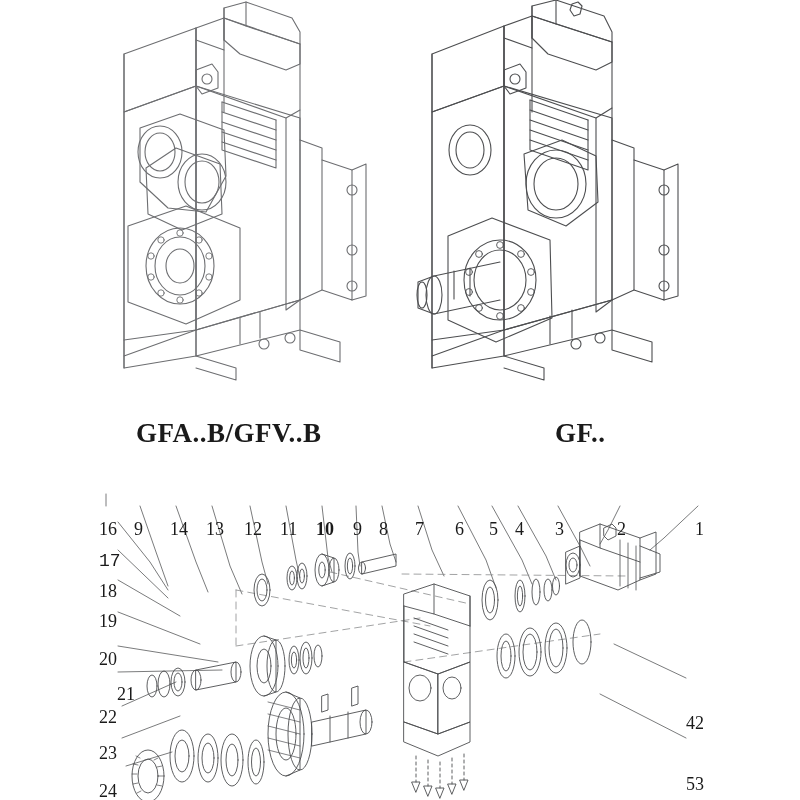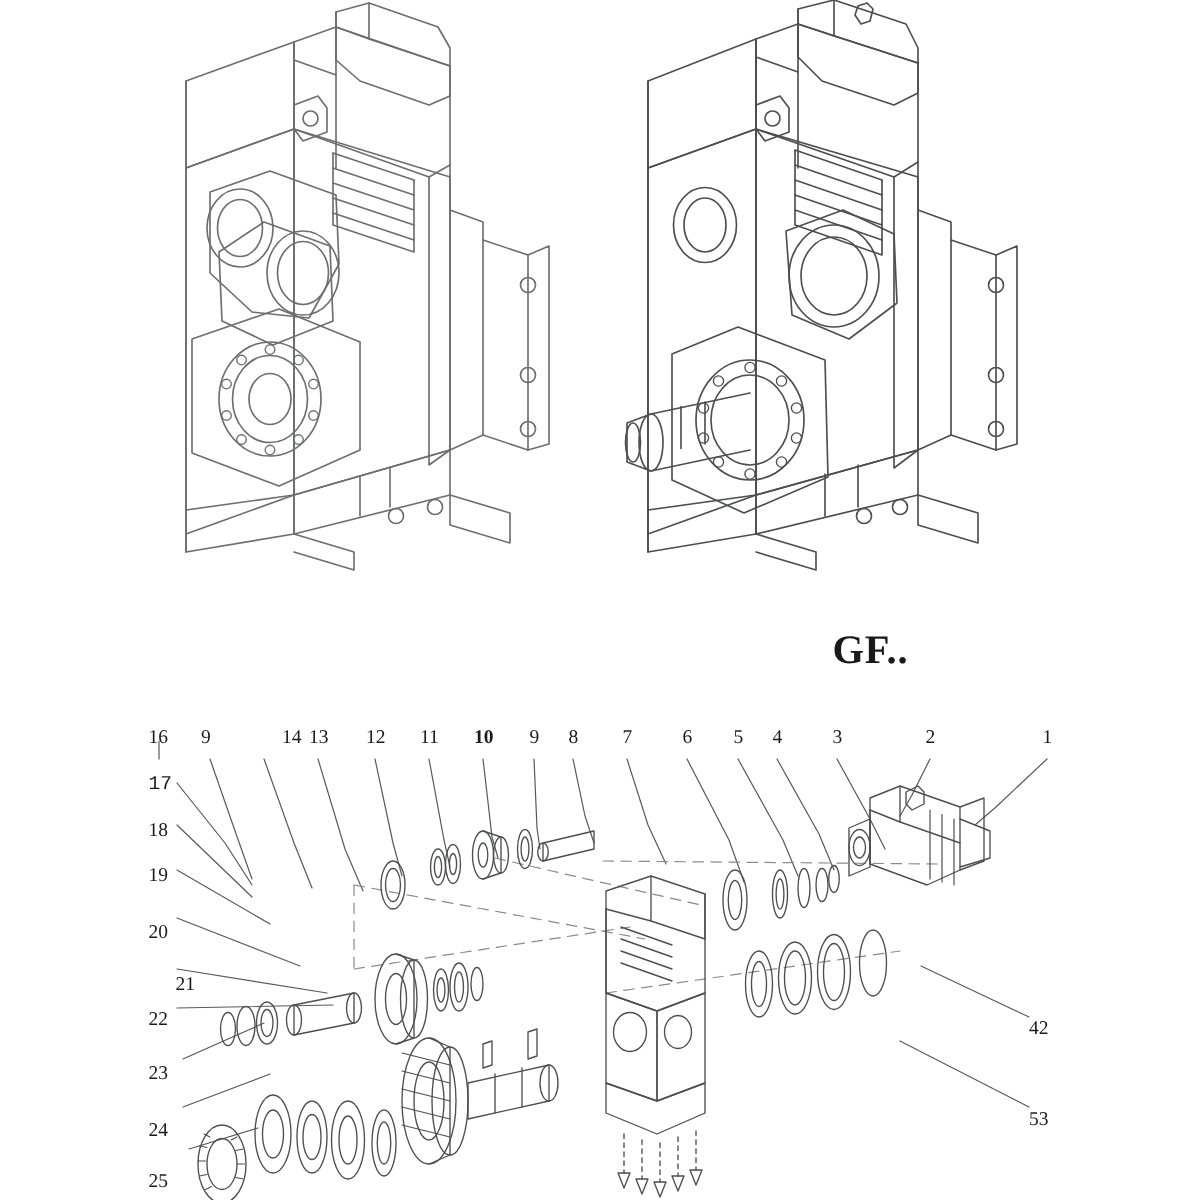--- a/index.html
+++ b/index.html
@@ -48,23 +48,24 @@
   .exploded {
     position: absolute;
     left: 0;
     top: 466px;
     width: 800px;
     height: 334px;
   }
   .callout {
     position: absolute;
     font-family: "Liberation Serif", serif;
-    font-size: 13px;
+    font-size: 18px;
     color: #1a1a1a;
     white-space: nowrap;
+    margin-top: 36px;
   }
   svg {
     display: block;
   }
 </style>
 </head>
 <body>
 
 <div id="page">
 
@@ -221,20 +222,21 @@
 
           <path d="M504 70 L520 64 L526 72 L526 88 L510 94 L504 86 Z"></path>
           <circle cx="515" cy="79" r="5"></circle>
 
           <path d="M572 4 L578 2 L582 6 L580 14 L574 16 L570 10 Z"></path>
         </g>
       </g>
     </svg>
   </div>
 
+  <div class="fig-label" id="label-left">GFA..B/GFV..B</div>
   <div class="fig-label" id="label-right">GF..</div>
 
   <div class="exploded">
     <svg width="800" height="334" viewBox="0 0 800 334">
       <g fill="none" stroke="#58595b" stroke-width="0.9" stroke-linejoin="round" stroke-linecap="round">
 
         <g stroke="#58595b" stroke-width="0.8">
           <path d="M106 40 L106 28"></path>
           <path d="M140 40 L156 86 L168 120"></path>
           <path d="M176 40 L196 96 L208 126"></path>
@@ -440,21 +442,21 @@
         <g stroke="#4d4e50">
           <path d="M362 96 L396 88 L396 100 L362 108 Z"></path>
           <ellipse cx="362" cy="102" rx="3.5" ry="6"></ellipse>
         </g>
       </g>
     </svg>
   </div>
 
   <div class="callout" style="left:99px; top:483px;">16</div>
   <div class="callout" style="left:134px; top:483px;">9</div>
-  <div class="callout" style="left:188px; top:483px;">14</div>
+  <div class="callout" style="left:170px; top:483px;">14</div>
   <div class="callout" style="left:206px; top:483px;">13</div>
   <div class="callout" style="left:244px; top:483px;">12</div>
   <div class="callout" style="left:280px; top:483px;">11</div>
   <div class="callout" style="left:316px; top:483px;font-weight:bold;">10</div>
   <div class="callout" style="left:353px; top:483px;">9</div>
   <div class="callout" style="left:379px; top:483px;">8</div>
   <div class="callout" style="left:415px; top:483px;">7</div>
   <div class="callout" style="left:455px; top:483px;">6</div>
   <div class="callout" style="left:489px; top:483px;">5</div>
   <div class="callout" style="left:515px; top:483px;">4</div>

